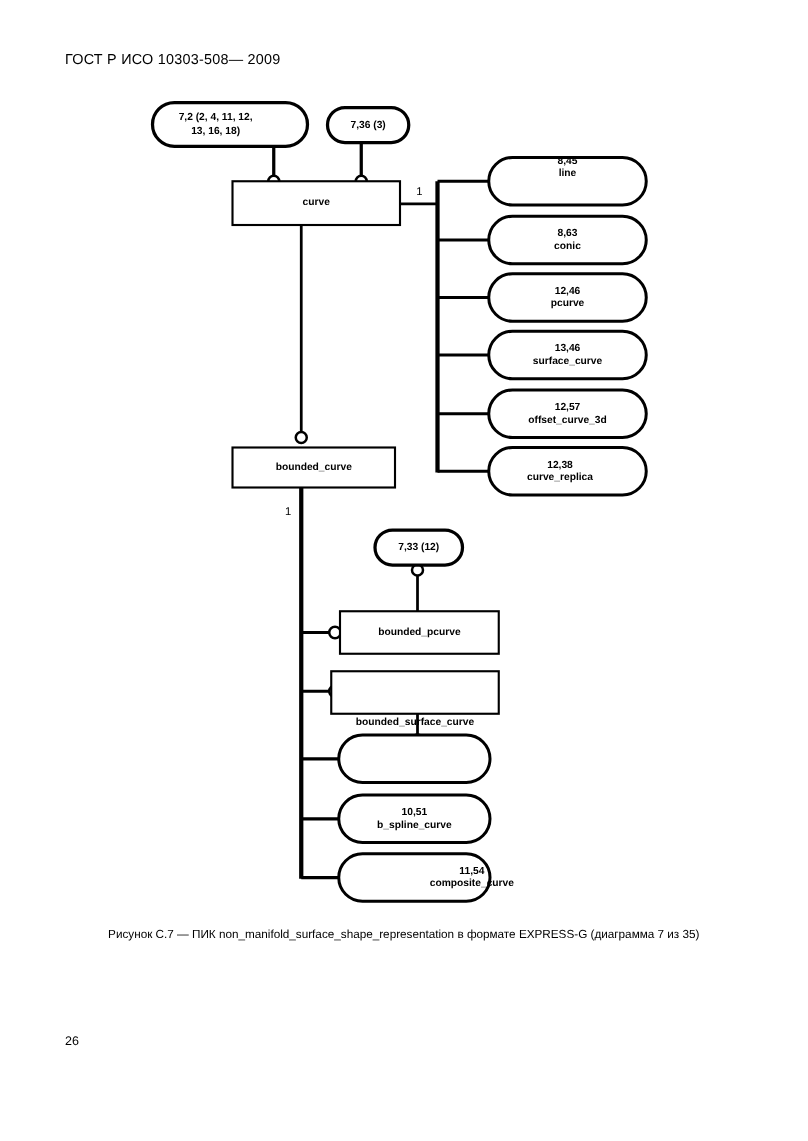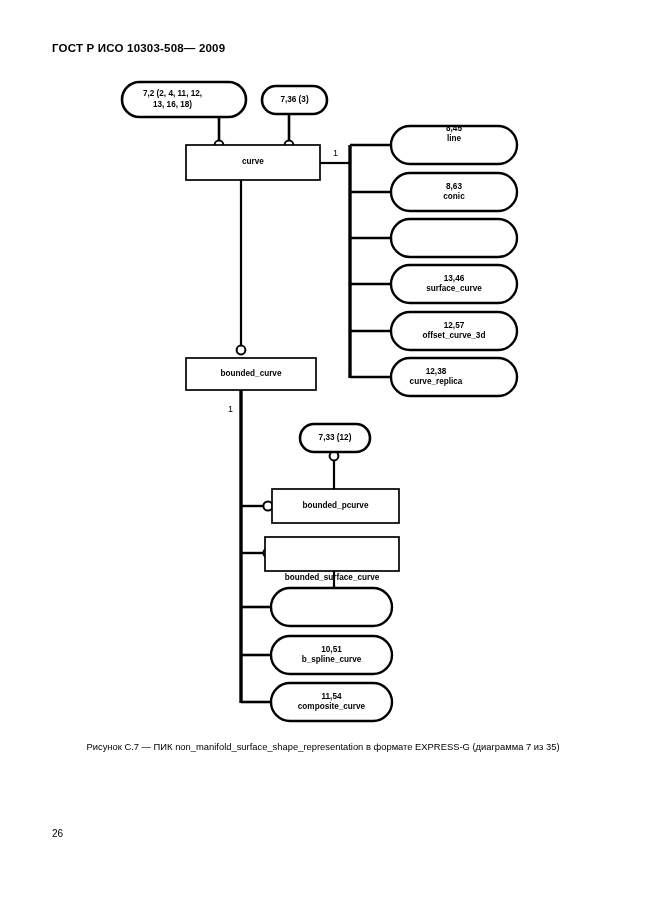--- a/index.html
+++ b/index.html
@@ -21,21 +21,21 @@
     width: 646px;
     height: 913px;
   }
 
   
   .doc-header {
     position: absolute;
     left: 52px;
     top: 42px;
     font-size: 11.5px;
-    font-weight: bold;
+    font-weight: normal;
     letter-spacing: 0.2px;
     white-space: nowrap;
   }
 
   
   .diagram {
     position: absolute;
     left: 0;
     top: 0;
     width: 646px;
@@ -206,43 +206,47 @@
     <div class="node-label" style="left:391px; top:115px; width:126px; height:38px;">
       <span class="l1">8,45</span>
       <span class="l2">line</span>
     </div>
 
     <div class="node-label" style="left:391px; top:173px; width:126px; height:38px;">
       <span class="l1">8,63</span>
       <span class="l2">conic</span>
     </div>
 
+    <div class="node-label" style="left:391px; top:219px; width:126px; height:38px;">
+      <span class="l1">12,46</span>
+      <span class="l2">pcurve</span>
+    </div>
 
     <div class="node-label" style="left:391px; top:265px; width:126px; height:38px;text-align:center;">
       <span class="l1">13,46</span>
       <span class="l2">surface_curve</span>
     </div>
 
     <div class="node-label" style="left:391px; top:312px; width:126px; height:38px;">
       <span class="l1">12,57</span>
       <span class="l2">offset_curve_3d</span>
     </div>
 
-    <div class="node-label" style="left:379px; top:358px; width:114px; height:38px;text-align:center;">
+    <div class="node-label" style="left:391px; top:358px; width:114px; height:38px;text-align:center;">
       <span class="l1">12,38</span>
       <span class="l2">curve_replica</span>
     </div>
 
 
     <div class="node-label" style="left:271px; top:636px; width:121px; height:38px;">
       <span class="l1">10,51</span>
       <span class="l2">b_spline_curve</span>
     </div>
 
-    <div class="node-label" style="left:271px; top:683px; width:121px; height:38px;">
+    <div class="node-label" style="left:271px; top:683px; width:121px; height:38px;padding-left:46px;">
       <span class="l1">11,54</span>
       <span class="l2">composite_curve</span>
     </div>
 
     <div class="card-label" style="left:333px; top:148px;">1</div>
 
     <div class="card-label" style="left:228px; top:404px;">1</div>
 
   </div>
 

